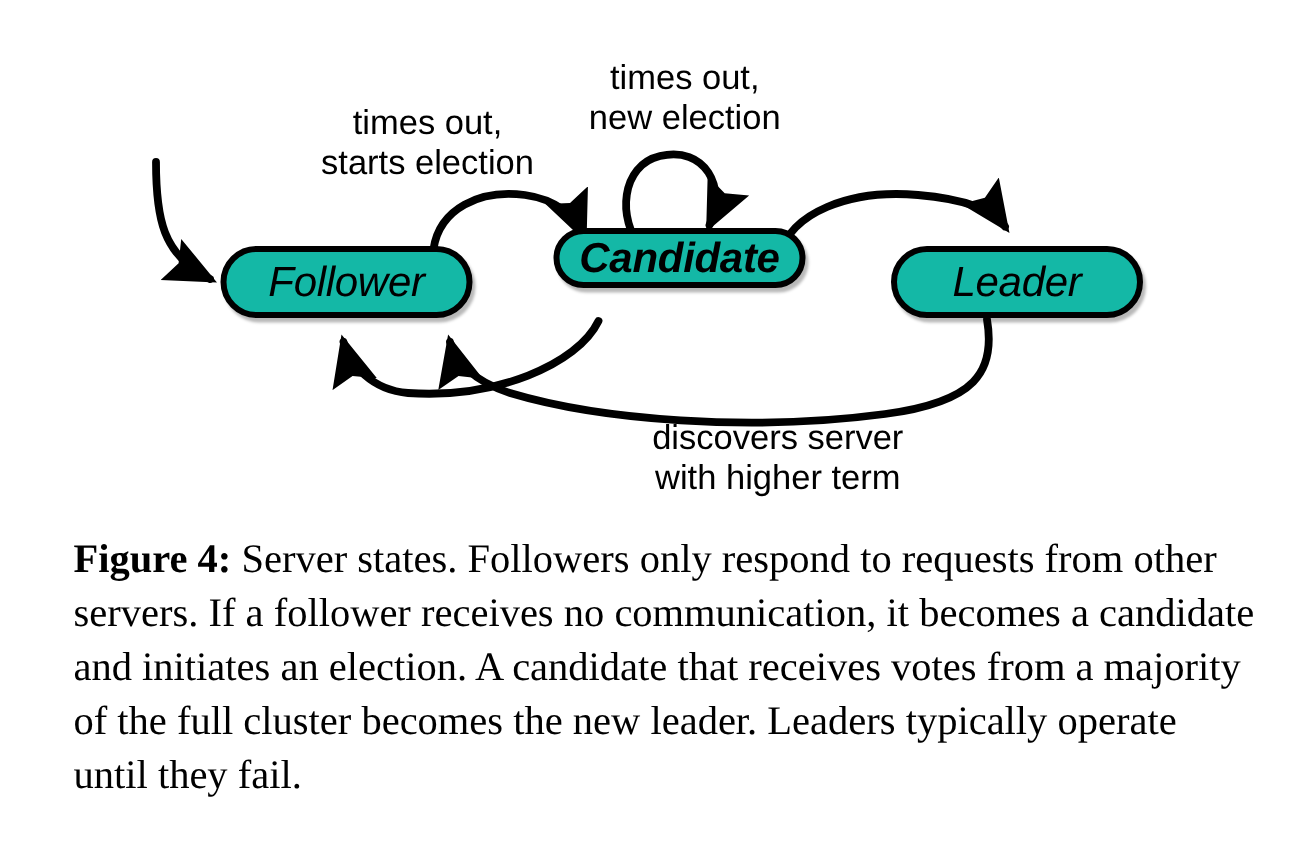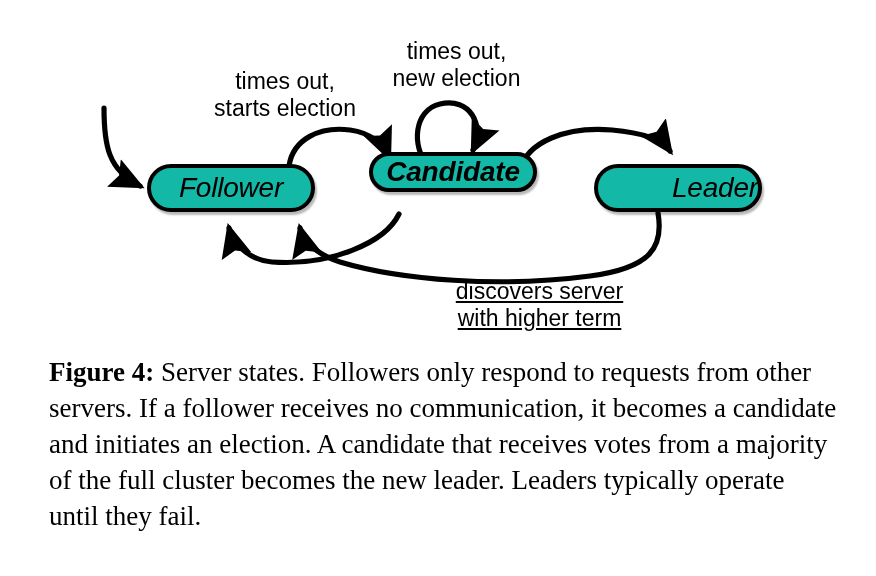--- a/index.html
+++ b/index.html
@@ -55,40 +55,40 @@
     font-style: italic;
     font-size: 28px;
     line-height: 1;
     letter-spacing: -0.2px;
     color: #000000;
     white-space: nowrap;
     user-select: none;
   }
   #node-follower  { left: 147px; top: 164px; width: 168px; height: 48px; }
   #node-candidate { left: 369px; top: 152px; width: 168px; height: 40px; font-weight: bold; }
-  #node-leader    { left: 594px; top: 164px; width: 168px; height: 48px; justify-content: flex-end; }
+  #node-leader    { left: 594px; top: 164px; width: 168px; height: 48px; }
 
   
   .edge-label {
     position: absolute;
     font-family: "Liberation Sans", sans-serif;
     font-size: 23px;
     line-height: 27px;
     color: #000000;
     white-space: pre-line;
     text-align: center;
     user-select: none;
   }
 
   #label-starts-up         { left: 62px;  top: 76px;  width: 115px; text-align: center; }
   #label-times-out-election{ left: 185px; top: 68px;  width: 200px; }
   #label-times-out-new     { left: 374px; top: 38px;  width: 165px; }
   #label-receives-votes    { left: 556px; top: 54px;  width: 250px; }
   #label-discovers-current { left: 105px; top: 268px; width: 270px; }
-  #label-discovers-server  { left: 417px; top: 278px; width: 245px; text-decoration: underline; }
+  #label-discovers-server  { left: 396px; top: 278px; width: 245px; }
 
   
   #caption {
     position: absolute;
     left: 49px;
     top: 354px;
     width: 790px;
     font-family: "Liberation Serif", serif;
     font-size: 27px;
     line-height: 36px;

